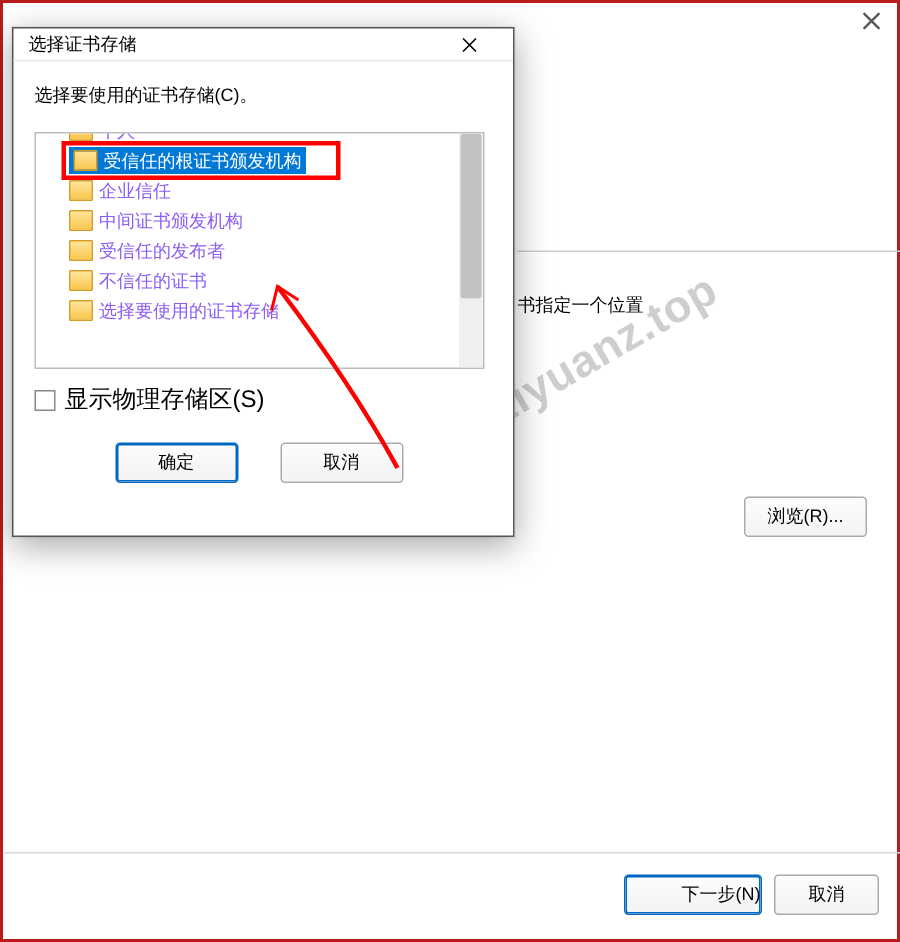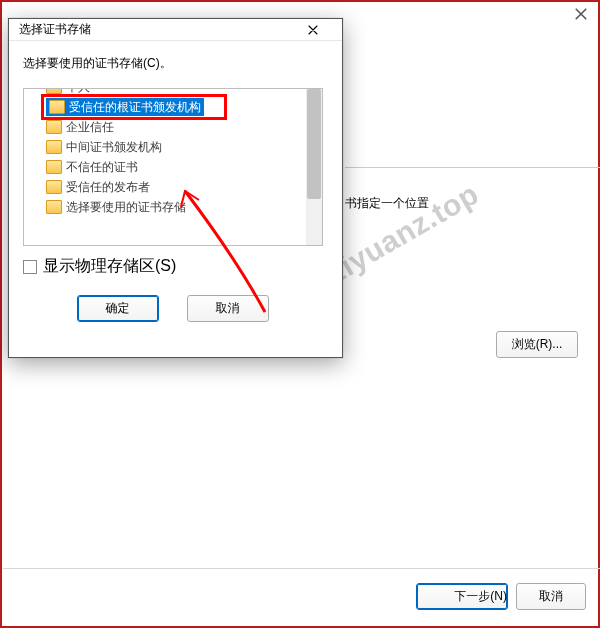--- a/index.html
+++ b/index.html
@@ -135,21 +135,21 @@
     gap: 4px;
     white-space: nowrap;
   }
   .folder {
     width: 16px; height: 14px;
     background: linear-gradient(#ffe59a,#f9c64e);
     border: 1px solid #d89b1f;
     border-radius: 1px;
     flex-shrink: 0;
   }
-  .tree-label { font-size: 12px; color: #404040; }
+  .tree-label { font-size: 12px; color: #8b5cf6; }
   .tree-item.selected {
     margin-left: 16px;
     padding-left: 2px;
     margin-right: 82px;
   }
   .tree-item.selected .sel-box {
     display: flex; align-items: center; gap:4px;
     background: #0078d7;
     color: #fff;
     padding: 0 3px;
@@ -251,25 +251,25 @@
         <div class="tree-item">
           <span class="folder"></span>
           <span class="tree-label">企业信任</span>
         </div>
         <div class="tree-item">
           <span class="folder"></span>
           <span class="tree-label">中间证书颁发机构</span>
         </div>
         <div class="tree-item">
           <span class="folder"></span>
+          <span class="tree-label">受信任的发布者</span>
+        </div>
+        <div class="tree-item">
+          <span class="folder"></span>
           <span class="tree-label">不信任的证书</span>
-        </div>
-        <div class="tree-item">
-          <span class="folder"></span>
-          <span class="tree-label">受信任的发布者</span>
         </div>
         <div class="tree-item">
           <span class="folder"></span>
           <span class="tree-label">选择要使用的证书存储</span>
         </div>
       </div>
       <div class="tree-scroll">
         <div class="thumb"></div>
       </div>
     </div>

